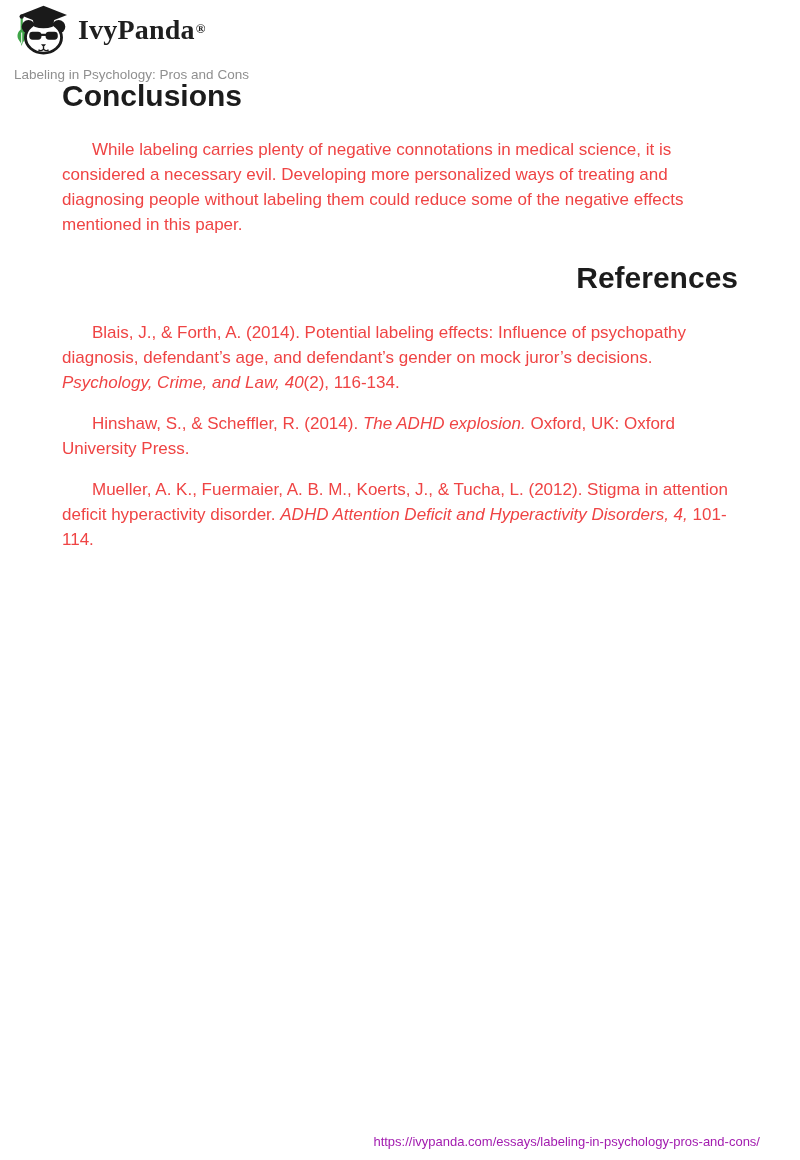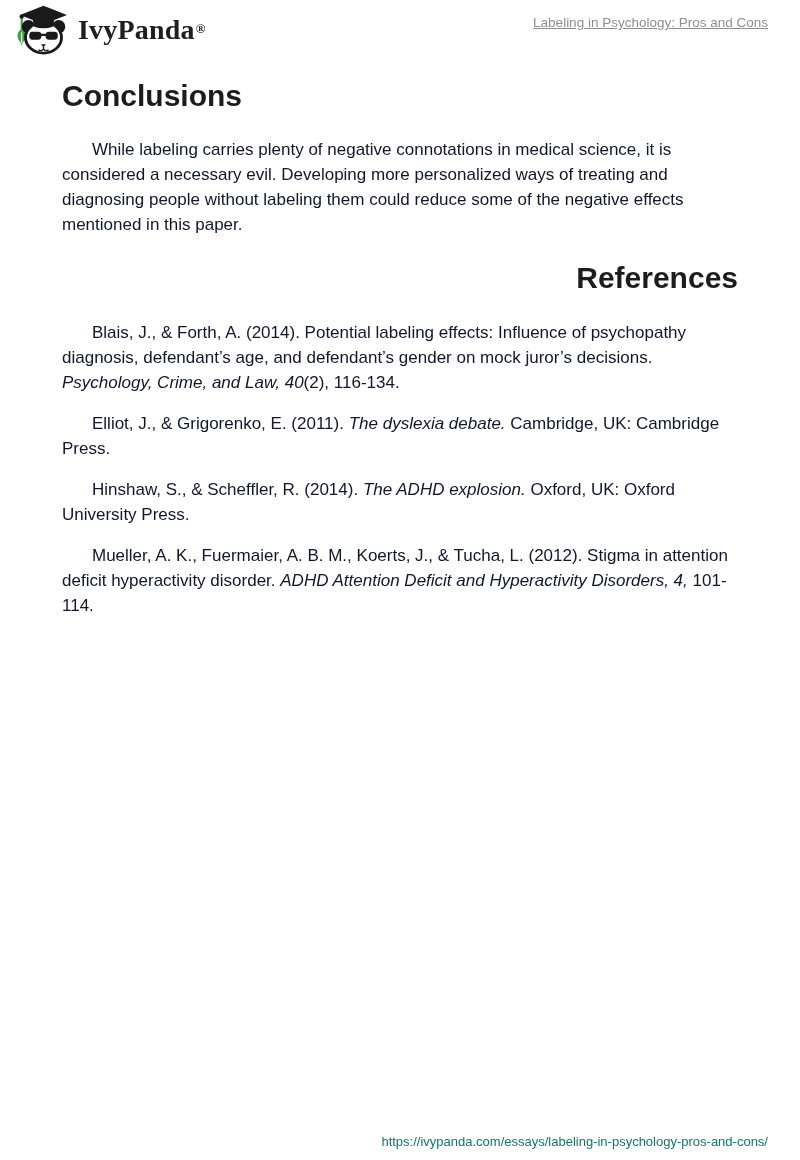--- a/index.html
+++ b/index.html
@@ -13,20 +13,21 @@
     overflow: hidden;
   }
 
   
   .header {
     display: flex;
     justify-content: space-between;
     align-items: flex-start;
     padding: 4px 32px 0 14px;
     height: 62px;
+    flex-direction: column;
   }
   .brand {
     display: flex;
     align-items: center;
     gap: 10px;
   }
   .brand-logo { width: 54px; height: 52px; }
   .brand-name {
     font-family: "Liberation Serif", serif;
     font-weight: 700;
@@ -40,51 +41,50 @@
     font-weight: 700;
     font-size: 13px;
     color: #1f1f1f;
     vertical-align: super;
     margin-left: 1px;
   }
   .page-title {
     font-size: 13.5px;
     color: #8f8f8f;
     margin-top: 11px;
-    text-decoration: underline;
   }
 
   
   .main { padding: 0 62px; }
   h1 {
     font-size: 30px;
     font-weight: 700;
     color: #1c1c1c;
     line-height: 34px;
     margin: 0;
   }
   .h-conclusions { margin: 17px 0 24px 0; }
   .h-references  { margin: 24px 0 25px 0; text-align: right; }
   p.body-text {
     font-size: 17px;
     line-height: 25px;
-    color: #0f172a;
+    color: #ef4444;
     text-indent: 30px;
     margin: 0 0 16px 0;
     text-align: left;
   }
   .it { font-style: italic; }
 
   
   .footer-url {
     position: absolute;
-    right: 32px;
+    right: 40px;
     bottom: 11px;
     font-size: 13px;
-    color: #0f766e;
+    color: #a21caf;
   }
 </style>
 </head>
 <body>
 
 <div class="header">
   <div class="brand">
     <svg class="brand-logo" viewBox="0 0 64 62" aria-hidden="true">
 
       <line x1="9" y1="14" x2="9" y2="36" stroke="#3FA548" stroke-width="2.6"></line>
@@ -117,20 +117,19 @@
 </div>
 
 <div class="main">
   <h1 class="h-conclusions">Conclusions</h1>
   <p class="body-text">While labeling carries plenty of negative connotations in medical science, it is considered a necessary evil. Developing more personalized ways of treating and diagnosing people without labeling them could reduce some of the negative effects mentioned in this paper.</p>
 
   <h1 class="h-references">References</h1>
 
   <p class="body-text"><span>Blais, J., &amp; Forth, A. (2014). Potential labeling effects: Influence of psychopathy diagnosis, defendant’s age, and defendant’s gender on mock juror’s decisions. </span><span class="it">Psychology, Crime, and Law, 40</span><span>(2), 116-134.</span></p>
 
-  <p class="body-text"><span>Elliot, J., &amp; Grigorenko, E. (2011). </span><span class="it">The dyslexia debate.</span><span> Cambridge, UK: Cambridge Press.</span></p>
 
   <p class="body-text"><span>Hinshaw, S., &amp; Scheffler, R. (2014). </span><span class="it">The ADHD explosion.</span><span> Oxford, UK: Oxford University Press.</span></p>
 
   <p class="body-text"><span>Mueller, A. K., Fuermaier, A. B. M., Koerts, J., &amp; Tucha, L. (2012). Stigma in attention deficit hyperactivity disorder. </span><span class="it">ADHD Attention Deficit and Hyperactivity Disorders, 4,</span><span> 101-114.</span></p>
 </div>
 
 <div class="footer-url">https://ivypanda.com/essays/labeling-in-psychology-pros-and-cons/</div>
 
 </body></html>

